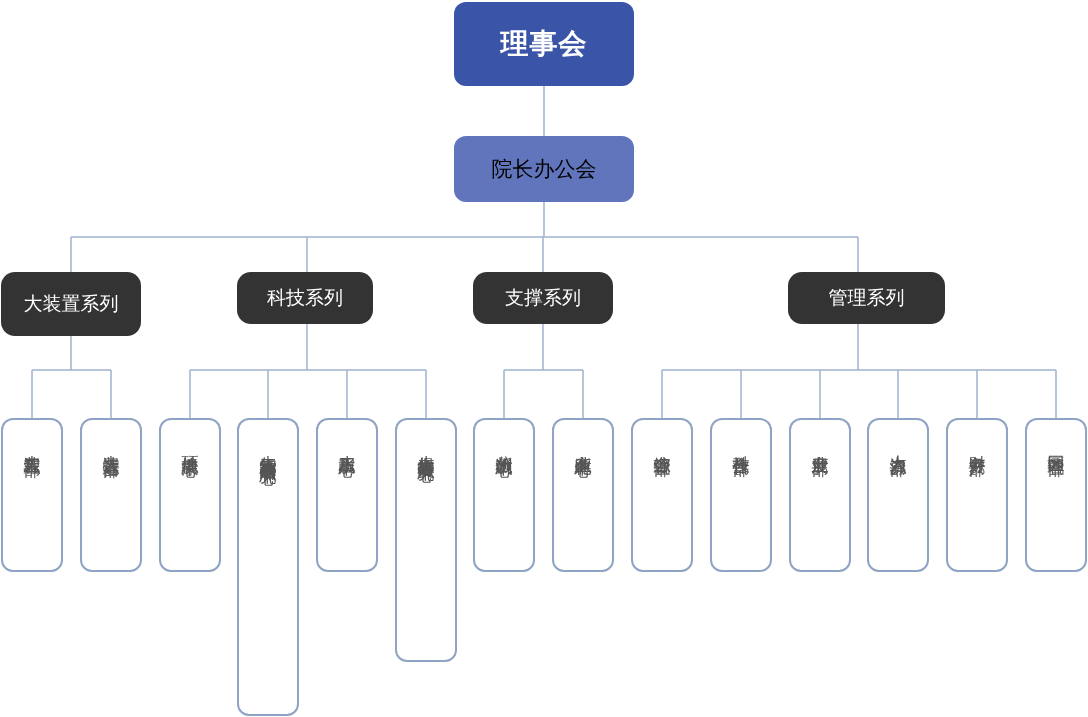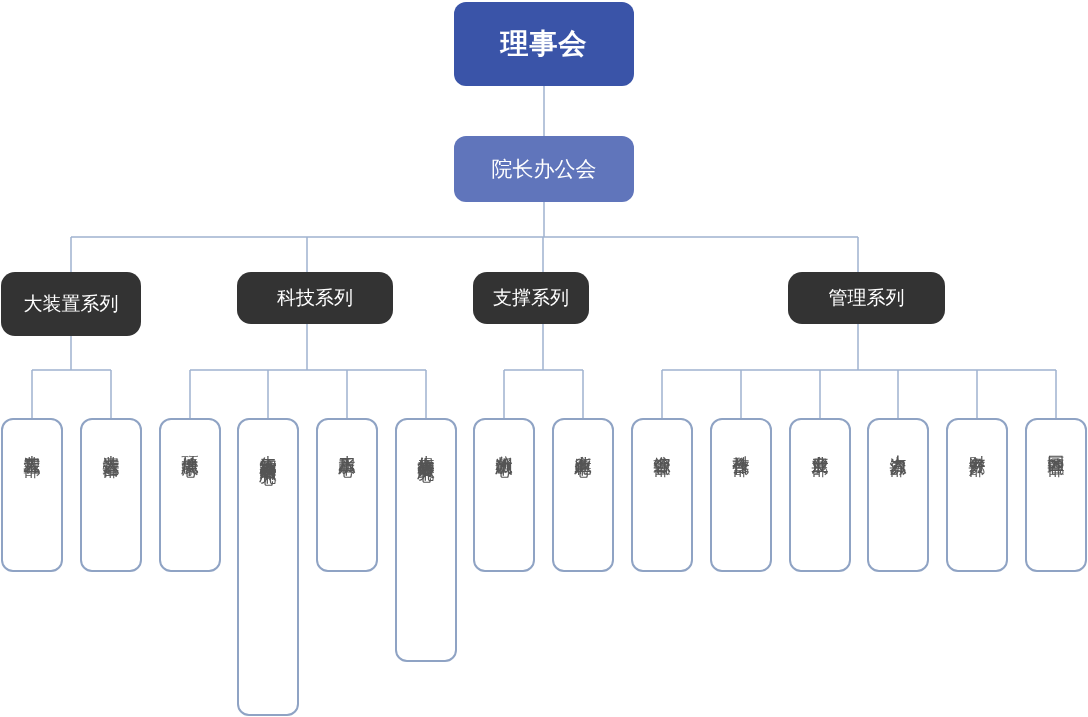--- a/index.html
+++ b/index.html
@@ -3,21 +3,21 @@
 <meta charset="utf-8">
 <style>
   html, body { margin: 0; padding: 0; background: #ffffff; }
   body { width: 1088px; height: 717px; position: relative; overflow: hidden;
          font-family: "DejaVu Sans", sans-serif; }
   #chart { position: absolute; left: 0; top: 0; width: 1088px; height: 717px; }
   .node { position: absolute; box-sizing: border-box; display: flex; align-items: center;
           justify-content: center; text-align: left; }
   .root { background: #3a54a8; color: #fff; border-radius: 12px; font-size: 28px;
           font-weight: bold; letter-spacing: 1px; }
-  .office { background: #6075bb; color: #ffffff; border-radius: 12px; font-size: 21px; }
+  .office { background: #6075bb; color: #000000; border-radius: 12px; font-size: 21px; }
   .series { background: #333333; color: #fff; border-radius: 14px; font-size: 19px; }
   .dept { background: #fff; border: 2px solid #8fa3c4; border-radius: 12px; color: #555;
           font-size: 17px; align-items: flex-start; padding-top: 22px; }
   .dept span { writing-mode: vertical-rl; text-orientation: upright; letter-spacing: 1px; line-height: 1; }
   svg line { stroke: #9fb2cf; stroke-width: 1.5; }
 </style>
 </head>
 <body>
 
 <svg id="chart">
@@ -63,36 +63,36 @@
 <div id="series-layer">
     <div class="node series" style="left: 1px; top: 272px; width: 140px; height: 64px;">
       <span>大装置系列</span>
     </div>
     <div class="node dept" style="left: 1px; top: 418px; width: 62px; height: 154px;">
       <span>大装置工程部</span>
     </div>
     <div class="node dept" style="left: 80px; top: 418px; width: 62px; height: 154px;">
       <span>大装置运营部</span>
     </div>
-    <div class="node series" style="left: 237px; top: 272px; width: 156px; height: 52px;">
+    <div class="node series" style="left: 237px; top: 272px; width: 136px; height: 52px;">
       <span>科技系列</span>
     </div>
     <div class="node dept" style="left: 159px; top: 418px; width: 62px; height: 154px;">
       <span>环境健康中心</span>
     </div>
     <div class="node dept" style="left: 237px; top: 418px; width: 62px; height: 298px;">
       <span>大气污染控制与碳中和研究中心</span>
     </div>
     <div class="node dept" style="left: 316px; top: 418px; width: 62px; height: 154px;">
       <span>水质工程中心</span>
     </div>
     <div class="node dept" style="left: 395px; top: 418px; width: 62px; height: 244px;">
       <span>生态保护与修复研究中心</span>
     </div>
-    <div class="node series" style="left: 473px; top: 272px; width: 116px; height: 52px;">
+    <div class="node series" style="left: 473px; top: 272px; width: 140px; height: 52px;">
       <span>支撑系列</span>
     </div>
     <div class="node dept" style="left: 473px; top: 418px; width: 62px; height: 154px;">
       <span>分析测试中心</span>
     </div>
     <div class="node dept" style="left: 552px; top: 418px; width: 62px; height: 154px;">
       <span>产业孵化中心</span>
     </div>
     <div class="node series" style="left: 788px; top: 272px; width: 157px; height: 52px;">
       <span>管理系列</span>

